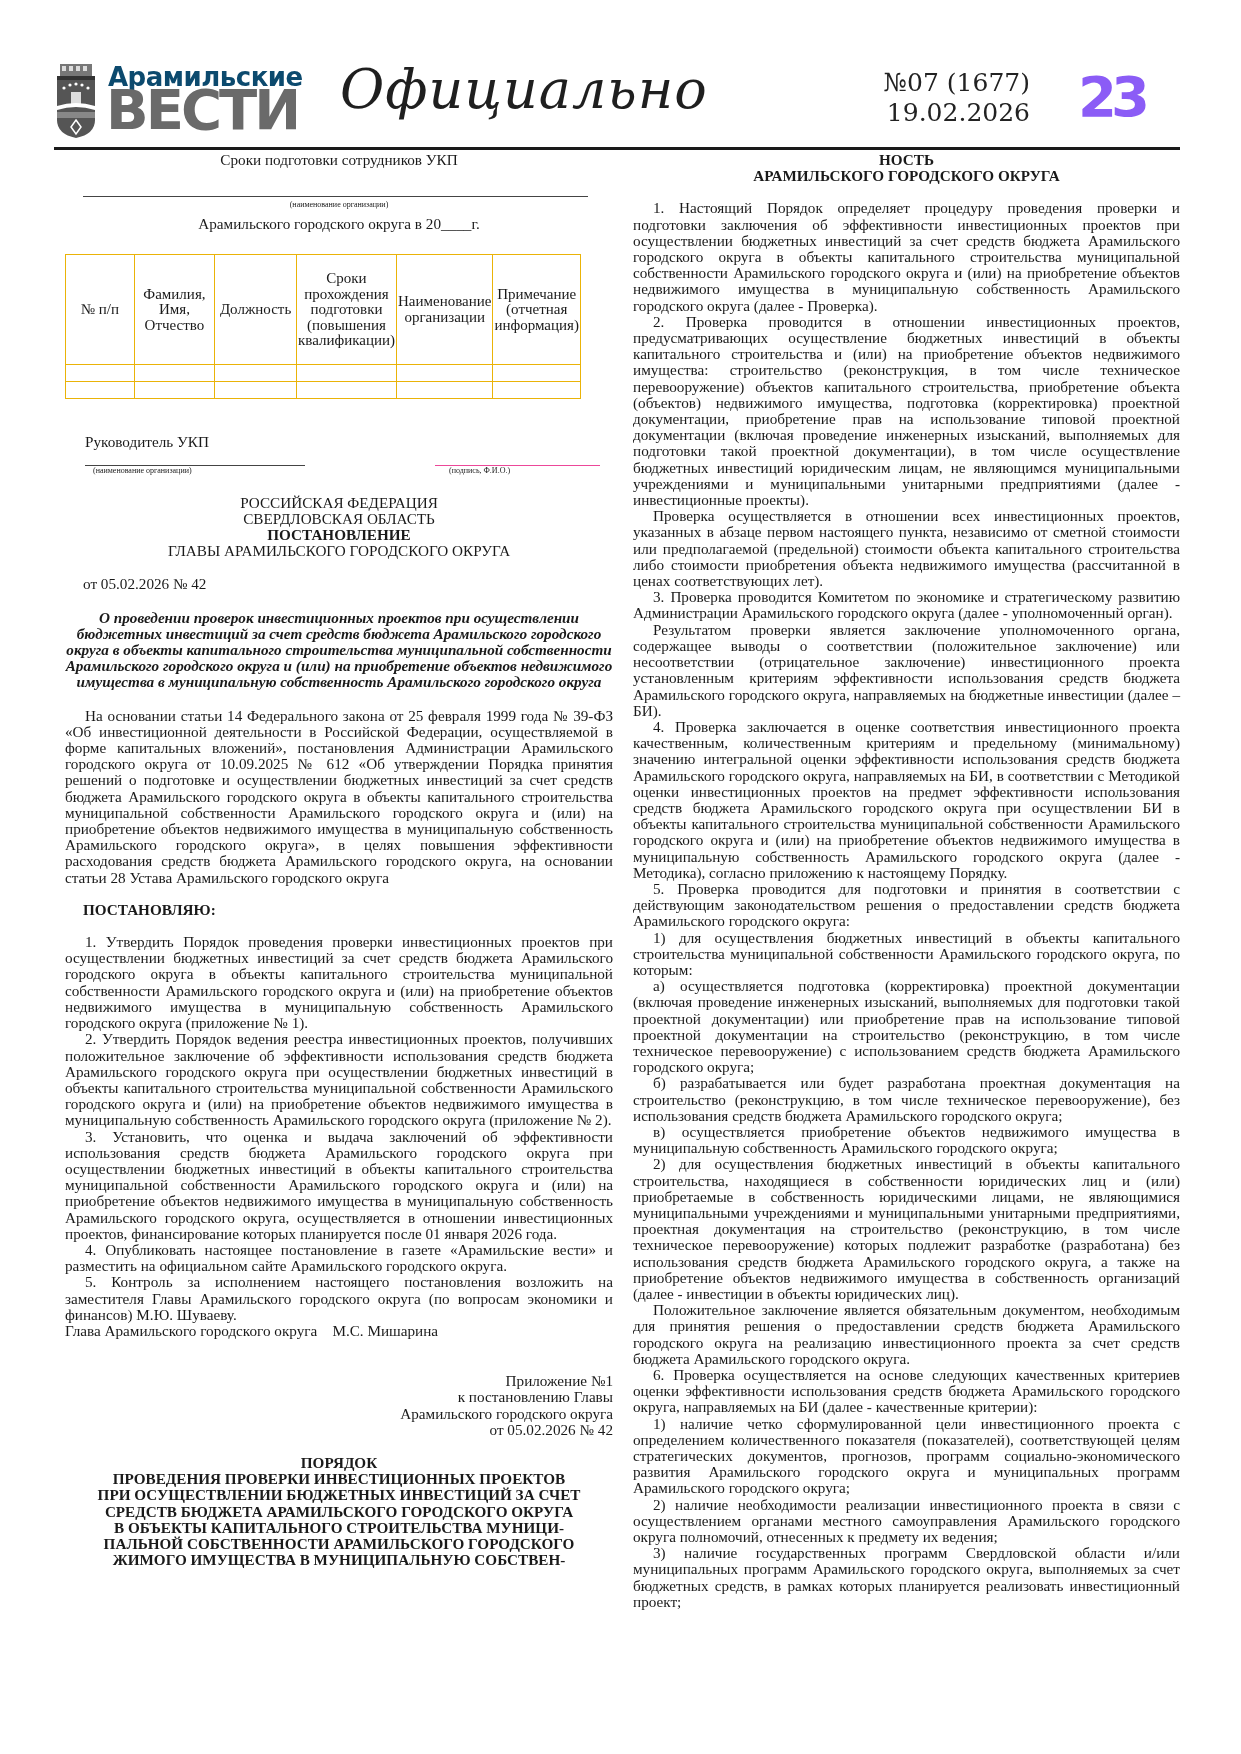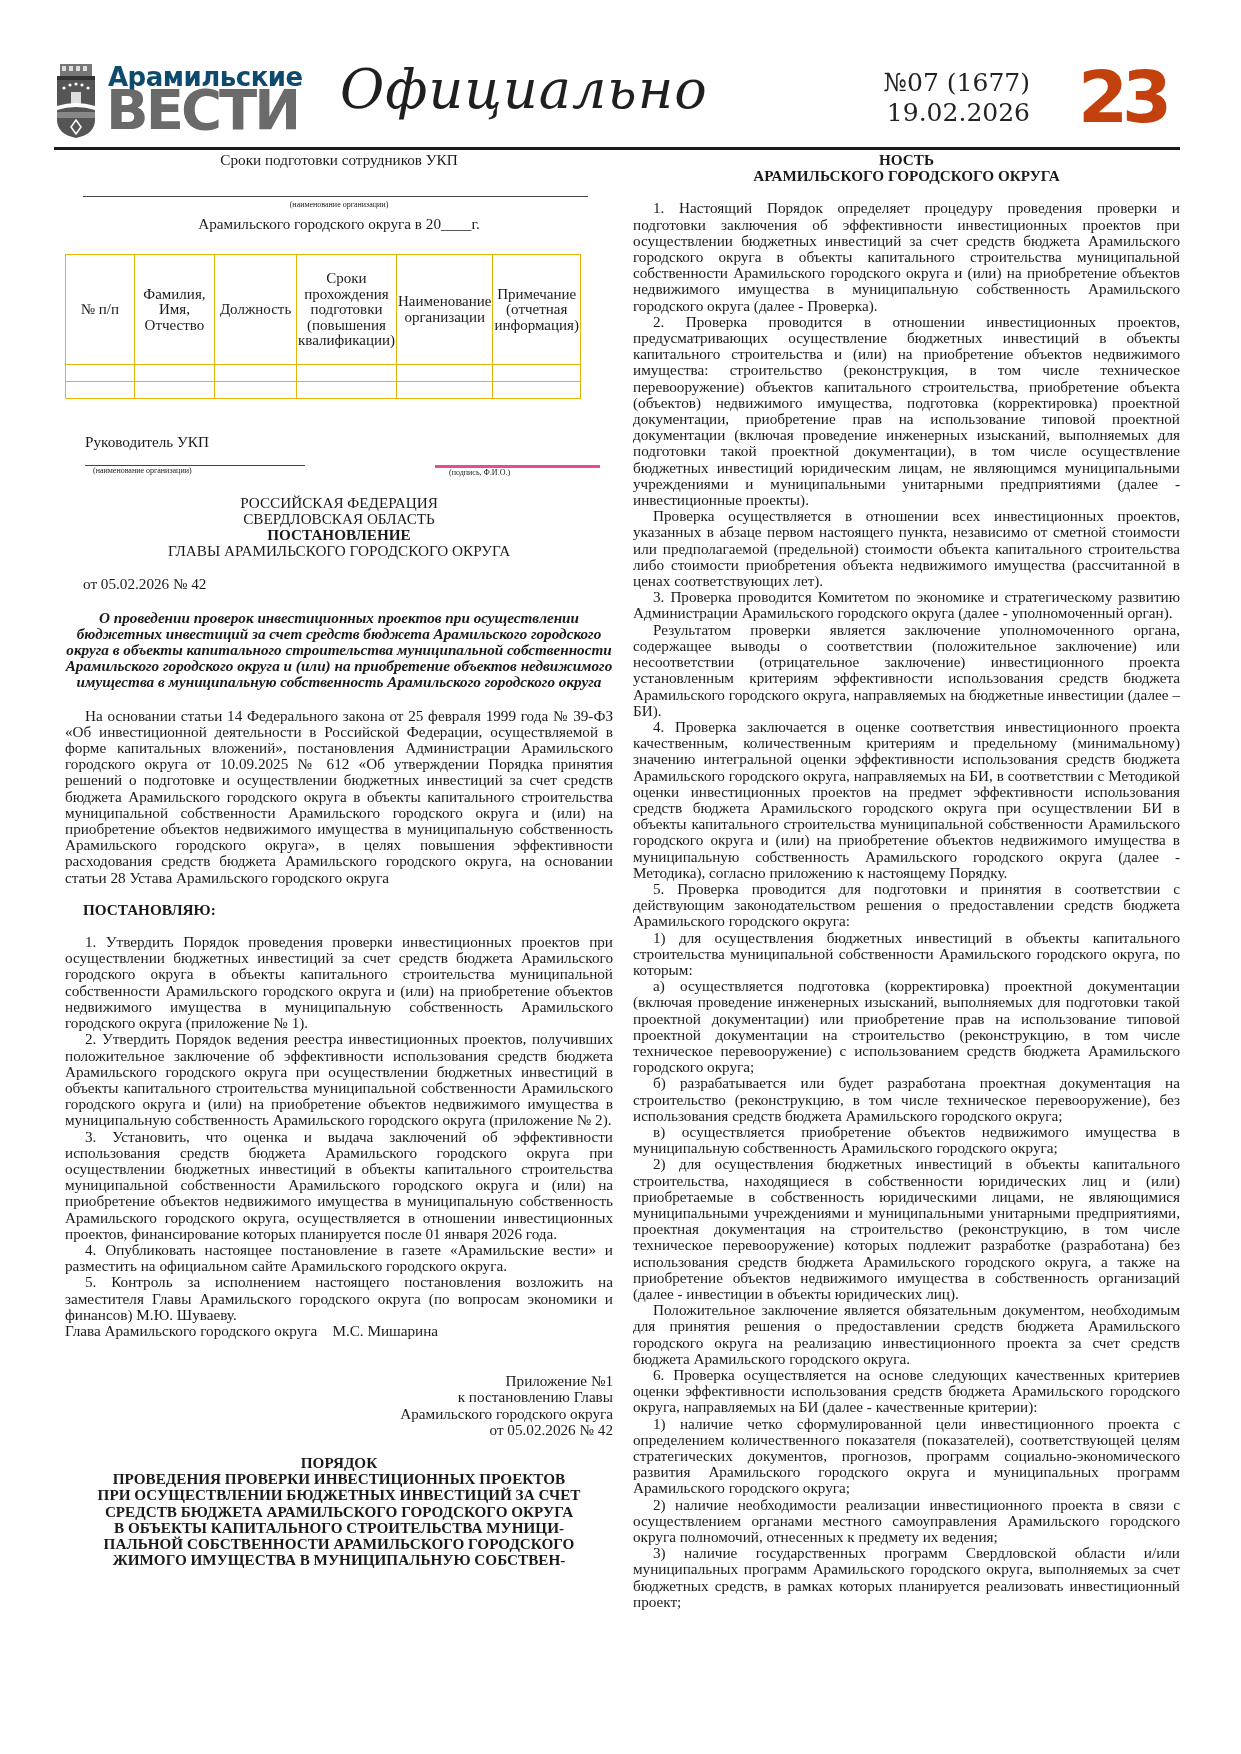--- a/index.html
+++ b/index.html
@@ -4,21 +4,21 @@
 <style>
   * { box-sizing: border-box; margin: 0; padding: 0; }
   body { width: 1241px; height: 1754px; background: #ffffff; color: #1a1a1a; font-family: "Liberation Serif", serif; position: relative; overflow: hidden; }
   .masthead { position: absolute; left: 0; top: 0; width: 1241px; height: 148px; }
   .logo { position: absolute; left: 54px; top: 62px; width: 240px; height: 78px; }
   .crest { position: absolute; left: 0; top: 2px; width: 44px; height: 74px; }
   .brand-top { position: absolute; left: 54px; top: 0; font-family: "DejaVu Sans", sans-serif; font-weight: bold; font-size: 26px; color: #0c4a6e; letter-spacing: -0.5px; }
   .brand-main { position: absolute; left: 52px; top: 18px; font-family: "DejaVu Sans", sans-serif; font-weight: bold; font-size: 56px; color: #6a6a6a; letter-spacing: -3px; line-height: 60px; }
   .section-title { position: absolute; left: 340px; top: 58px; font-family: "DejaVu Serif", serif; font-style: italic; font-size: 54px; color: #1f1f1f; letter-spacing: 1px; }
   .issue { position: absolute; left: 880px; top: 68px; text-align: right; width: 150px; font-family: "DejaVu Serif", serif; font-size: 25px; line-height: 30px; color: #222; }
-  .page-num { position: absolute; left: 1078px; top: 52px; font-family: "DejaVu Sans", sans-serif; font-weight: bold; font-size: 72px; letter-spacing: -6px; color: #c2410c; line-height: 90px; }
+  .page-num { position: absolute; left: 1078px; top: 52px; font-family: "DejaVu Sans", sans-serif; font-weight: bold; font-size: 56px; letter-spacing: -6px; color: #8b5cf6; line-height: 90px; }
   .rule { position: absolute; left: 54px; top: 147px; width: 1126px; height: 3px; background: #1a1a1a; }
 
   .col { position: absolute; top: 152px; font-size: 15.2px; line-height: 16.2px; text-align: justify; }
   .col-left { left: 65px; width: 548px; }
   .col-right { left: 633px; width: 547px; }
   .center { text-align: center; }
   .right { text-align: right; }
   .p { text-indent: 20px; }
   .bold { font-weight: bold; }
   .ital-bold { font-weight: bold; font-style: italic; }
@@ -96,21 +96,21 @@
         <td></td>
         <td></td>
         <td></td>
       </tr>
     </tbody>
   </table>
 
   <div style="margin:35px 0 0 20px;">Руководитель УКП</div>
   <div style="position:relative; height:20px; margin-top:14px;">
     <div class="tiny" style="position:absolute; left:20px; top:0; width:220px; border-top:1px solid #444; padding-left:8px;">(наименование организации)</div>
-    <div class="tiny" style="position:absolute; left:370px; top:0; width:165px; border-top:3px solid #ec4899; padding-left:14px;">(подпись, Ф.И.О.)</div>
+    <div class="tiny" style="position:absolute; left:370px; top:0; width:165px; border-top:1px solid #ec4899; padding-left:14px;">(подпись, Ф.И.О.)</div>
   </div>
 
   <div class="center" style="margin-top:10px;">
     <div>РОССИЙСКАЯ ФЕДЕРАЦИЯ</div>
     <div>СВЕРДЛОВСКАЯ ОБЛАСТЬ</div>
     <div class="bold">ПОСТАНОВЛЕНИЕ</div>
     <div>ГЛАВЫ АРАМИЛЬСКОГО ГОРОДСКОГО ОКРУГА</div>
   </div>
   <div style="margin:17px 0 0 18px;">от 05.02.2026 № 42</div>
   <div class="center ital-bold" style="margin:17px 0 0 0; padding:0 0;">О проведении проверок инвестиционных проектов при осуществлении бюджетных инвестиций за счет средств бюджета Арамильского городского округа в объекты капитального строительства муниципальной собственности Арамильского городского округа и (или) на приобретение объектов недвижимого имущества в муниципальную собственность  Арамильского городского округа</div>

